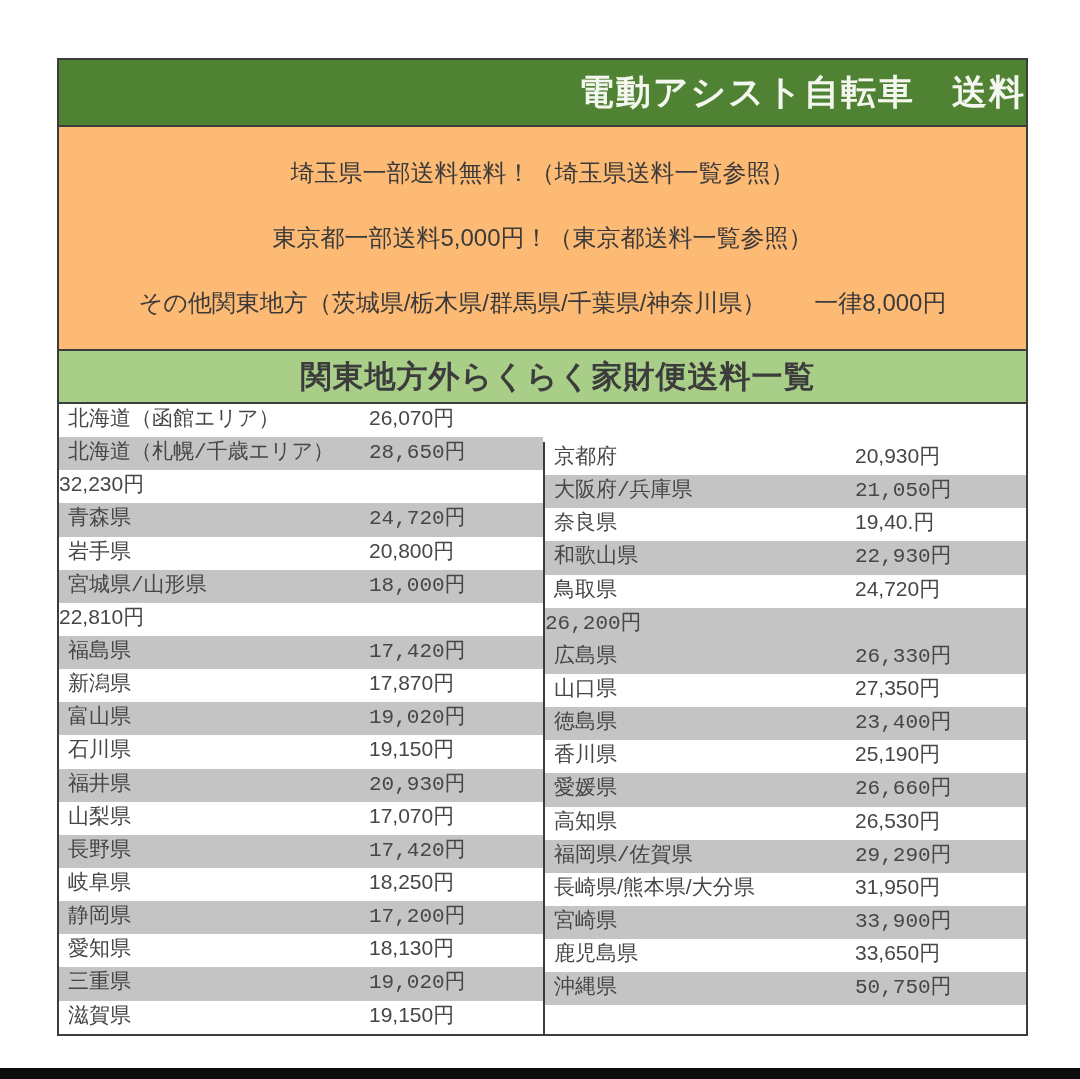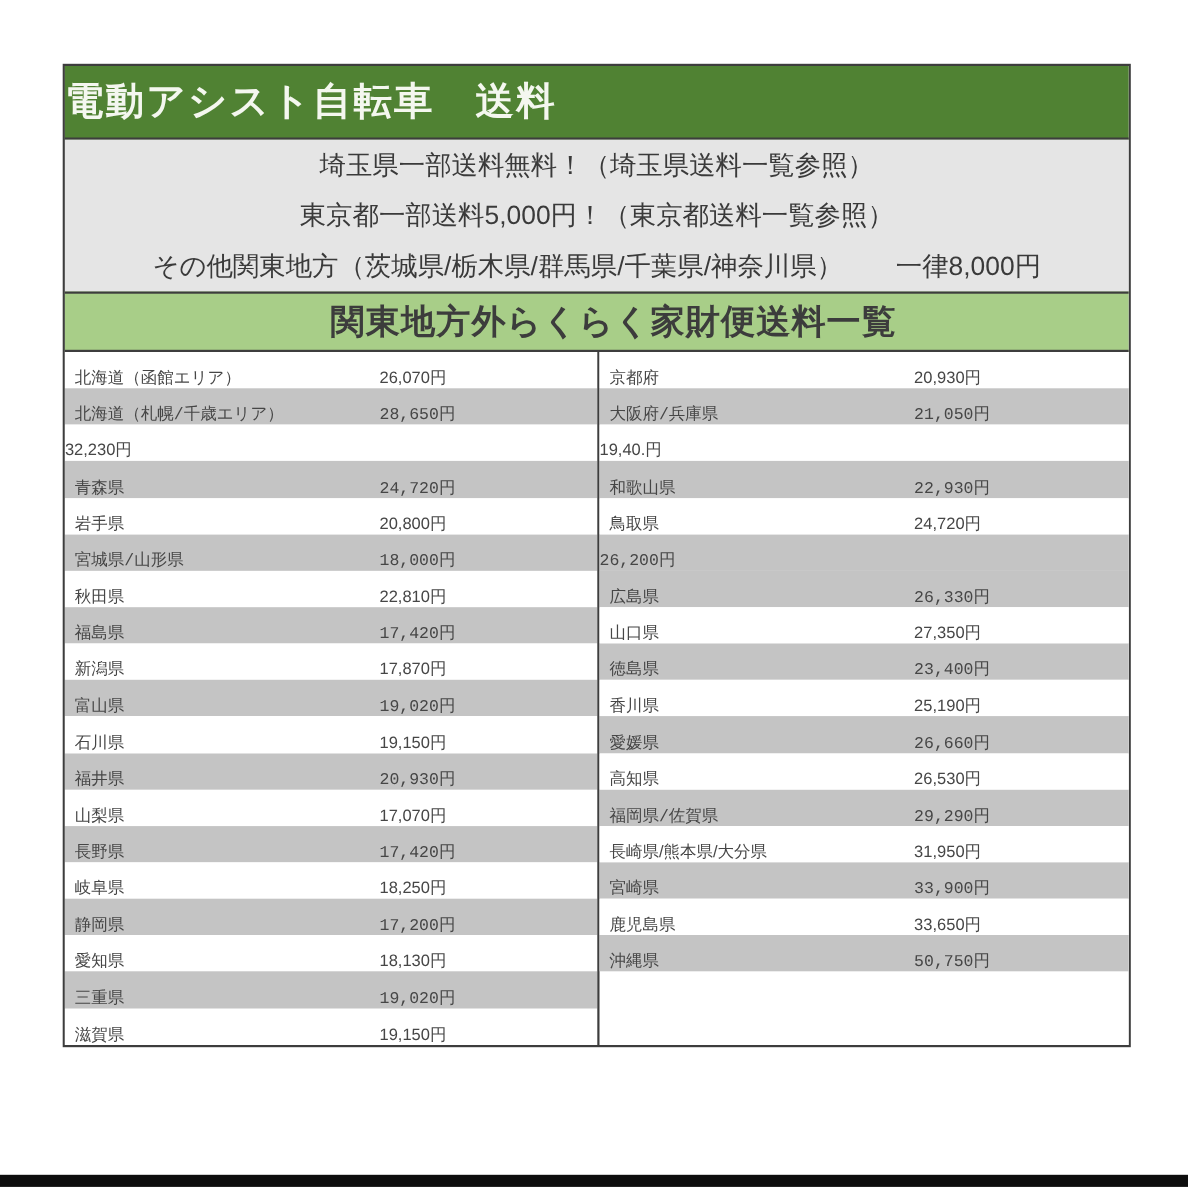--- a/index.html
+++ b/index.html
@@ -21,31 +21,31 @@
   .board{
     position:absolute;left:57px;top:58px;width:971px;
     box-sizing:border-box;
     border:2px solid var(--border-dark);
     background:#ffffff;
   }
   .title-bar{
     height:65px;
     background:var(--header-green);
     border-bottom:2px solid var(--border-dark);
-    display:flex;align-items:center;justify-content:flex-start;
+    display:flex;align-items:center;justify-content:flex-end;
   }
   .title-bar .title-text{
     color:var(--header-text);
     font-size:35px;font-weight:bold;
     letter-spacing:2px;
     white-space:pre;
   }
   .notices{
-    height:138px;
-    background:#e5e5e5;
+    height:222px;
+    background:#fdba74;
     display:flex;flex-direction:column;justify-content:center;
   }
   .notice-line{
     height:65px;
     display:flex;align-items:center;justify-content:center;
     font-size:24px;color:#3a3a3a;
     white-space:pre;
   }
   .subheader-bar{
     height:51px;
@@ -62,27 +62,28 @@
     height:630px;
     display:flex;
     background:#ffffff;
   }
   .tcol{
     width:484px;flex:none;
     display:flex;flex-direction:column;
   }
   .tcol.right{
     border-left:2px solid var(--border-dark);
-    flex:1;width:auto;
+    flex:1;width:auto;margin-top:38px;
   }
   .trow{
     height:33.15px;flex:none;
-    display:flex;align-items:flex-end;
-    font-size:15px;color:var(--text-dark);
-    background:#ffffff;
+    display:flex;align-items:flex-start;
+    font-size:21px;color:var(--text-dark);
+    background:#ffffff;
+    gap:24px;
   }
   .trow.alt{background:var(--row-alt-gray);font-family:Liberation Mono, monospace;}
   .tname{
     flex:none;width:277px;padding-left:9px;
     white-space:nowrap;overflow:hidden;
   }
   .tprice{
     flex:none;white-space:nowrap;
   }
   .bottom-bar{
@@ -129,21 +130,20 @@
   </div>
         <div class="trow">
     <span class="tname">岩手県</span>
     <span class="tprice">20,800円</span>
   </div>
         <div class="trow alt">
     <span class="tname">宮城県/山形県</span>
     <span class="tprice">18,000円</span>
   </div>
         <div class="trow">
-    <span class="tname">秋田県</span>
     <span class="tprice">22,810円</span>
   </div>
         <div class="trow alt">
     <span class="tname">福島県</span>
     <span class="tprice">17,420円</span>
   </div>
         <div class="trow">
     <span class="tname">新潟県</span>
     <span class="tprice">17,870円</span>
   </div>
@@ -191,20 +191,21 @@
     <div class="tcol right">
         <div class="trow">
     <span class="tname">京都府</span>
     <span class="tprice">20,930円</span>
   </div>
         <div class="trow alt">
     <span class="tname">大阪府/兵庫県</span>
     <span class="tprice">21,050円</span>
   </div>
         <div class="trow">
+    <span class="tname">奈良県</span>
     <span class="tprice">19,40.円</span>
   </div>
         <div class="trow alt">
     <span class="tname">和歌山県</span>
     <span class="tprice">22,930円</span>
   </div>
         <div class="trow">
     <span class="tname">鳥取県</span>
     <span class="tprice">24,720円</span>
   </div>

